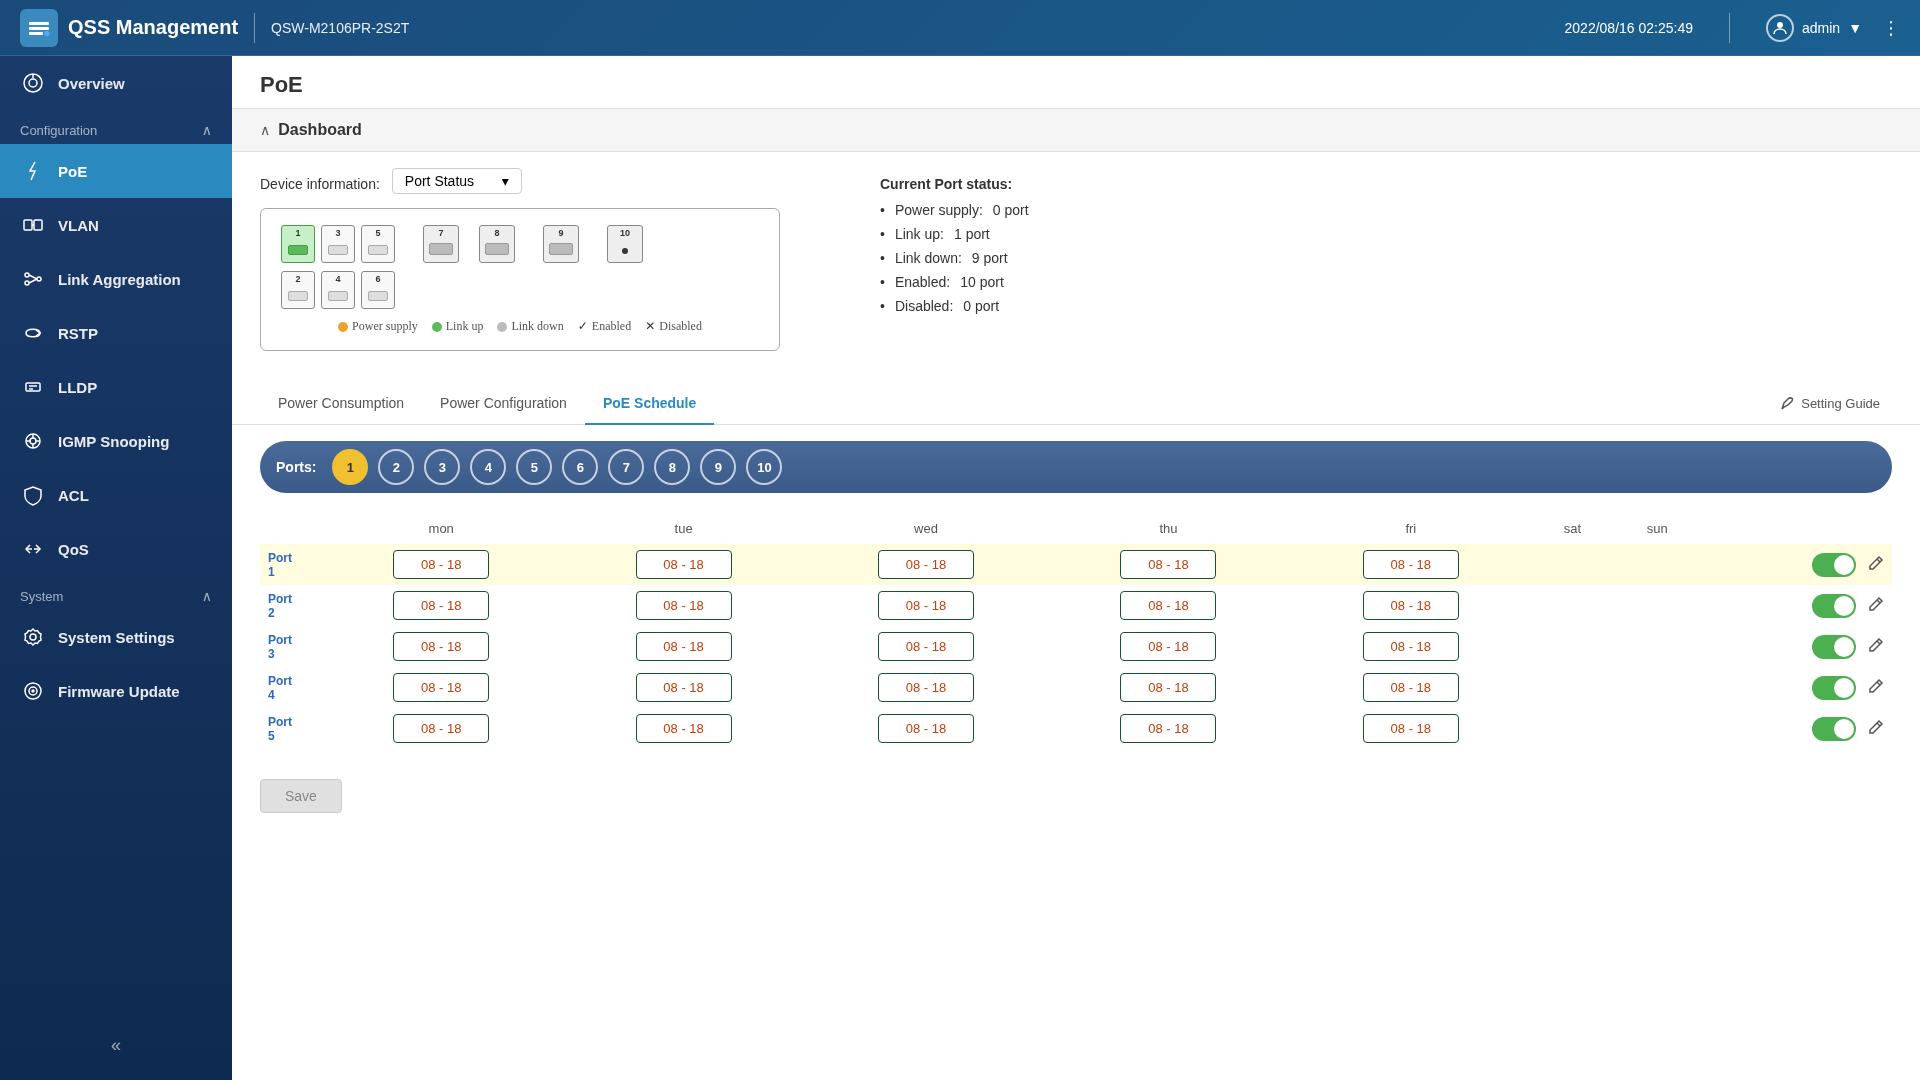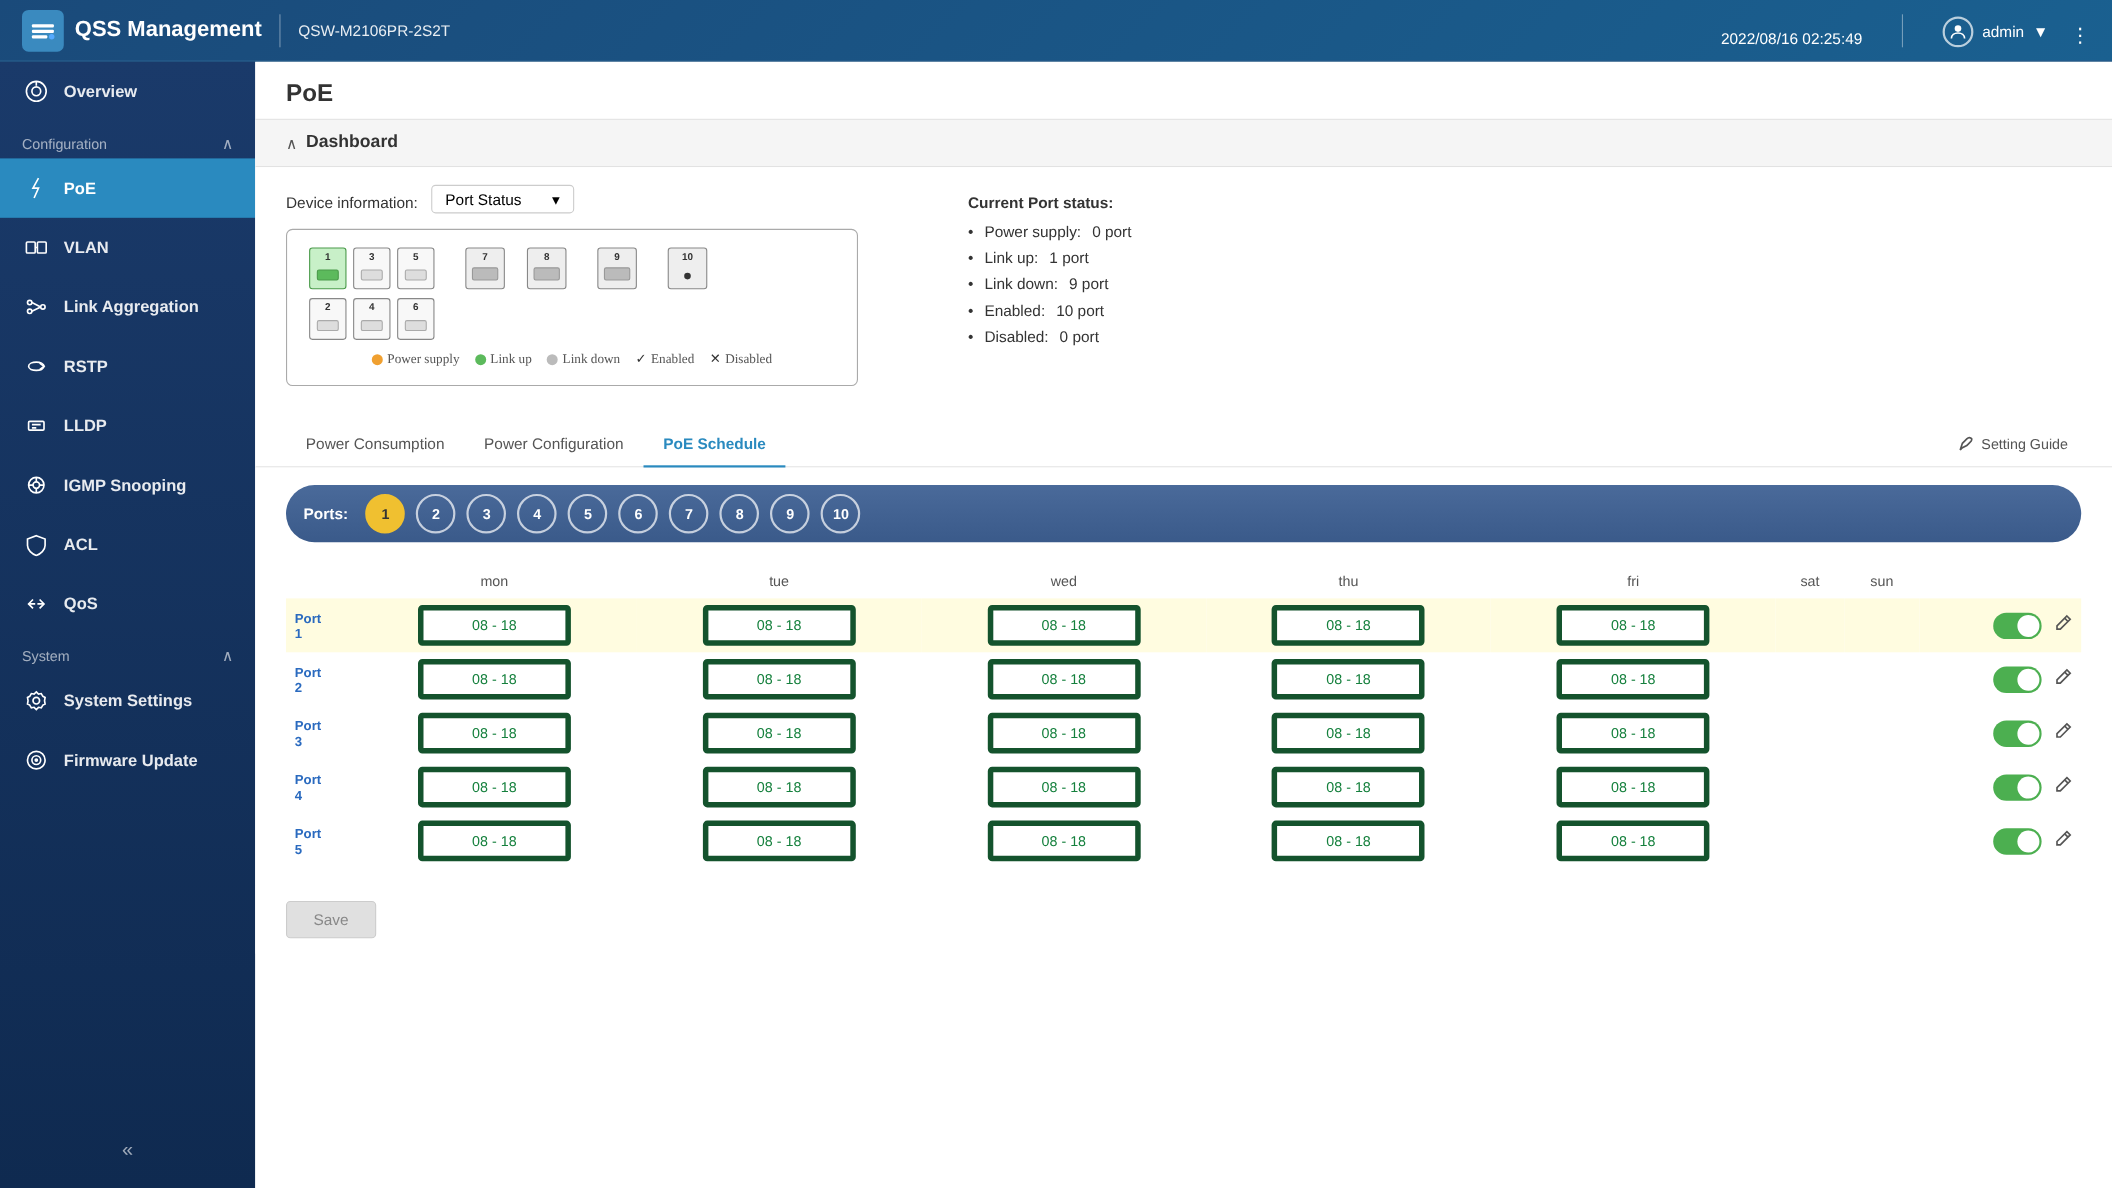--- a/index.html
+++ b/index.html
@@ -40,21 +40,21 @@
       background: rgba(255,255,255,0.4);
       margin: 0 16px;
     }
     .header-model {
       font-size: 14px;
       color: rgba(255,255,255,0.9);
     }
     .header-right {
       margin-left: auto;
       display: flex;
-      align-items: flex-end;
+      align-items: center;
       gap: 20px;
       color: white;
     }
     .header-time { font-size: 14px; }
     .header-user {
       display: flex;
       align-items: center;
       gap: 8px;
       font-size: 14px;
       cursor: pointer;
@@ -383,27 +383,27 @@
       font-size: 12px;
       color: #2a6abf;
       font-weight: bold;
       text-align: left;
       white-space: nowrap;
     }
     .schedule-table tr.highlighted-row {
       background: #fffce0;
     }
     .time-input {
-      border: 5px solid #14532d;
+      border: 1px solid #14532d;
       border-radius: 4px;
       padding: 6px 10px;
       font-size: 13px;
-      width: 139px;
+      width: 96px;
       text-align: center;
-      color: #15803d;
+      color: #c2410c;
       background: white;
     }
     .toggle {
       width: 44px;
       height: 24px;
       border-radius: 12px;
       background: #4caf50;
       position: relative;
       cursor: pointer;
     }

